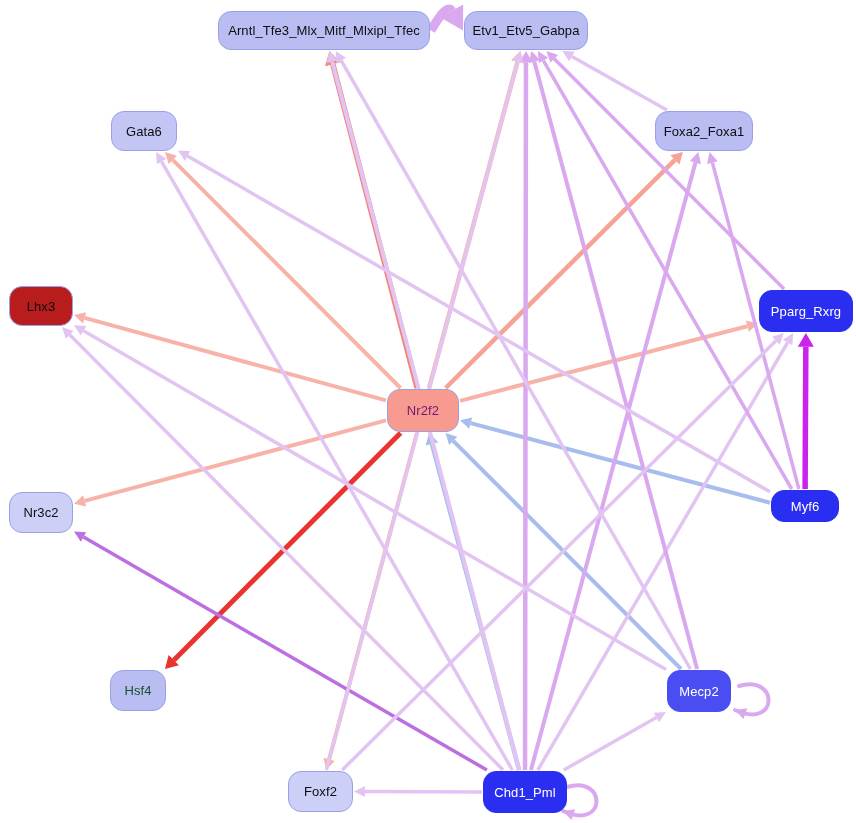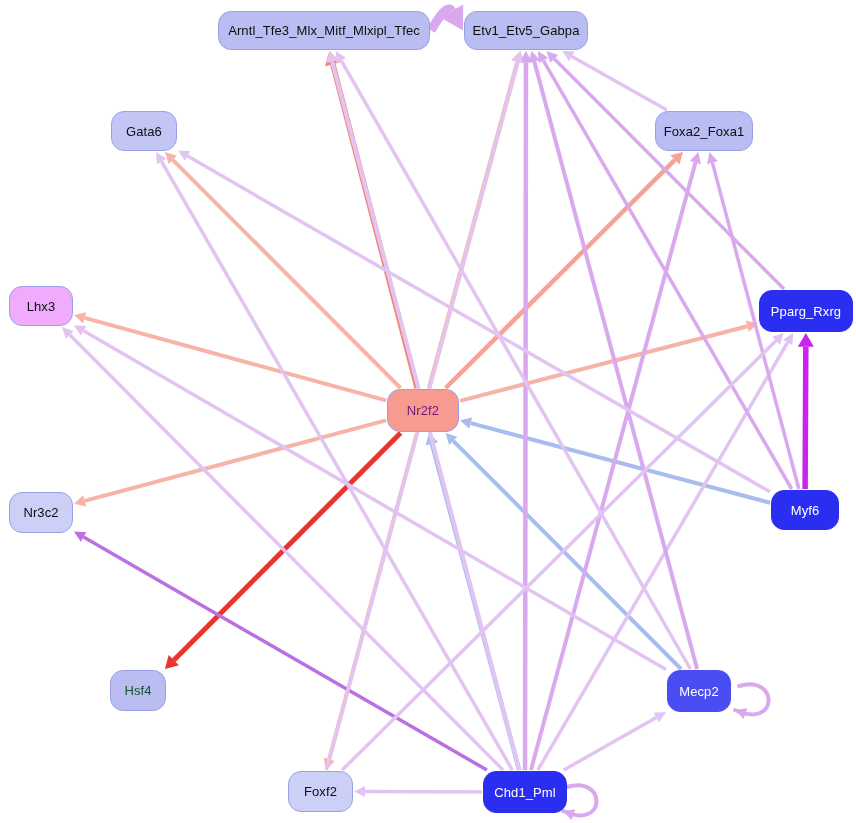--- a/index.html
+++ b/index.html
@@ -191,33 +191,33 @@
     </div>
     <div class="gnode" style="left: 464px; top: 11px; width: 124px; height: 39px; background: rgb(185, 189, 242); color: rgb(13, 13, 13); border: 1px solid rgb(154, 160, 232);">
       <span class="nlabel">Etv1_Etv5_Gabpa</span>
     </div>
     <div class="gnode" style="left: 111px; top: 111px; width: 66px; height: 40px; background: rgb(195, 198, 245); color: rgb(13, 13, 13); border: 1px solid rgb(154, 160, 232);">
       <span class="nlabel">Gata6</span>
     </div>
     <div class="gnode" style="left: 655px; top: 111px; width: 98px; height: 40px; background: rgb(185, 189, 242); color: rgb(13, 13, 13); border: 1px solid rgb(154, 160, 232); text-align: right;">
       <span class="nlabel">Foxa2_Foxa1</span>
     </div>
-    <div class="gnode" style="left: 9px; top: 286px; width: 64px; height: 40px; background: #f0abfc; color: rgb(13, 13, 13); border: 1px solid rgb(154, 160, 232);">
+    <div class="gnode" style="left: 9px; top: 286px; width: 64px; height: 40px; background: #b91c1c; color: rgb(13, 13, 13); border: 1px solid rgb(154, 160, 232);">
       <span class="nlabel">Lhx3</span>
     </div>
     <div class="gnode" style="left: 759px; top: 290px; width: 94px; height: 42px; background: rgb(42, 46, 240); color: rgb(255, 255, 255); border: 1px solid rgb(42, 46, 240);">
       <span class="nlabel">Pparg_Rxrg</span>
     </div>
     <div class="gnode" style="left: 387px; top: 389px; width: 72px; height: 43px; background: rgb(247, 154, 144); color: #701a75; border: 1px solid rgb(154, 160, 232);">
       <span class="nlabel">Nr2f2</span>
     </div>
     <div class="gnode" style="left: 9px; top: 492px; width: 64px; height: 41px; background: rgb(204, 208, 247); color: rgb(13, 13, 13); border: 1px solid rgb(154, 160, 232);">
       <span class="nlabel">Nr3c2</span>
     </div>
-    <div class="gnode" style="left: 771px; top: 490px; width: 68px; height: 40px; background: rgb(42, 46, 240); color: rgb(255, 255, 255); border: 1px solid rgb(42, 46, 240);">
+    <div class="gnode" style="left: 771px; top: 490px; width: 68px; height: 32px; background: rgb(42, 46, 240); color: rgb(255, 255, 255); border: 1px solid rgb(42, 46, 240);">
       <span class="nlabel">Myf6</span>
     </div>
     <div class="gnode" style="left: 110px; top: 670px; width: 56px; height: 41px; background: rgb(185, 189, 242); color: #14532d; border: 1px solid rgb(154, 160, 232);">
       <span class="nlabel">Hsf4</span>
     </div>
     <div class="gnode" style="left: 667px; top: 670px; width: 64px; height: 42px; background: rgb(74, 78, 242); color: rgb(255, 255, 255); border: 1px solid rgb(74, 78, 242);">
       <span class="nlabel">Mecp2</span>
     </div>
     <div class="gnode" style="left: 288px; top: 771px; width: 65px; height: 41px; background: rgb(204, 208, 247); color: rgb(13, 13, 13); border: 1px solid rgb(154, 160, 232);">
       <span class="nlabel">Foxf2</span>

